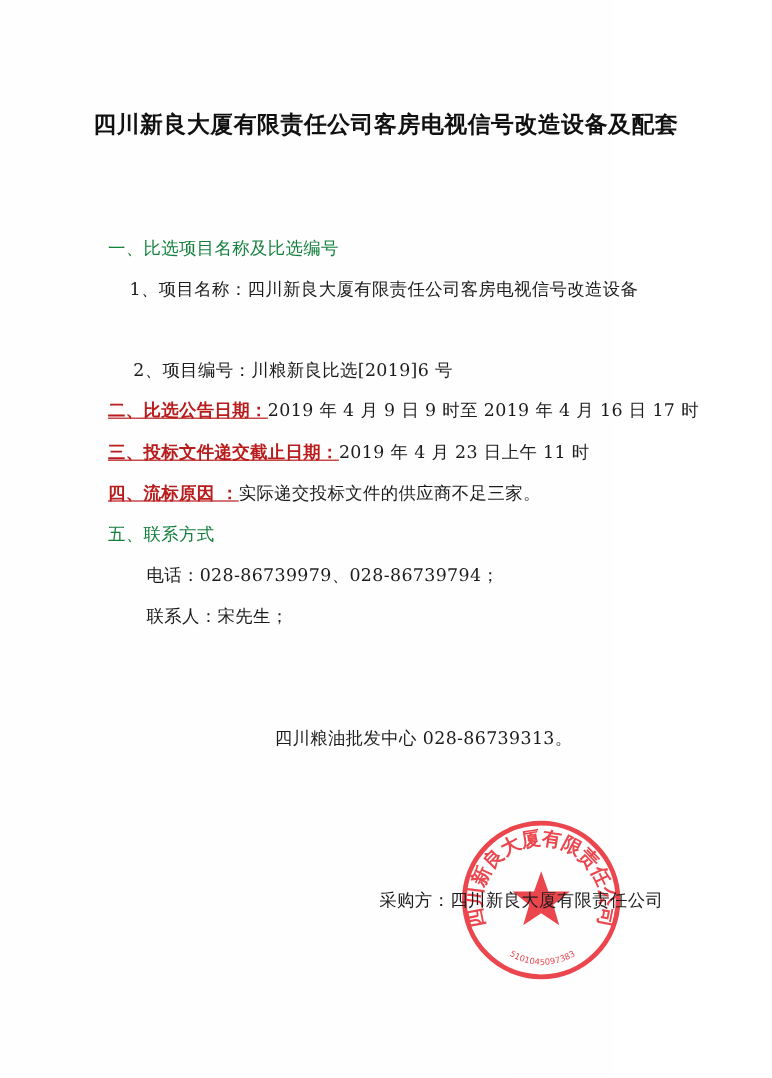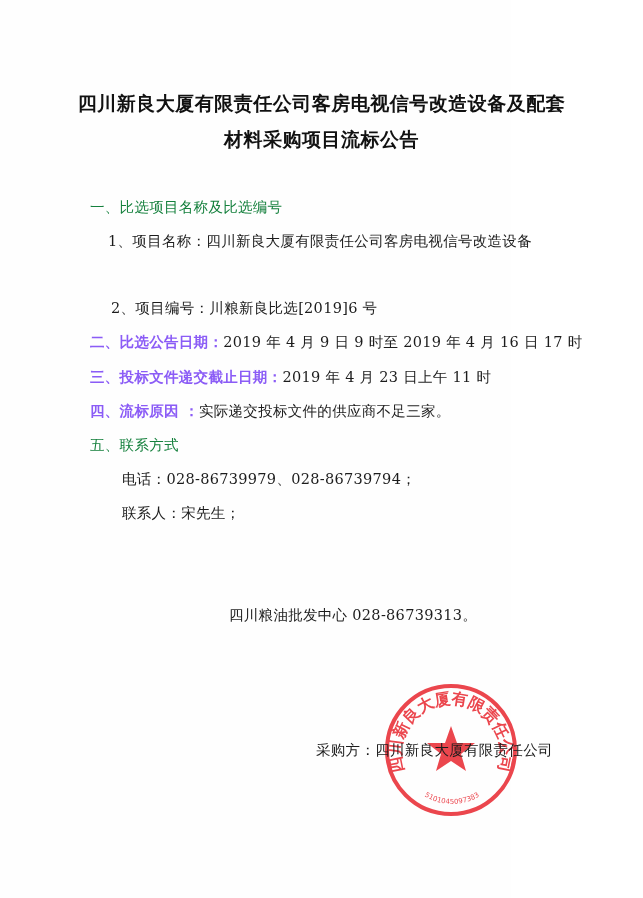--- a/index.html
+++ b/index.html
@@ -38,21 +38,22 @@
     .line {
       position: absolute;
       font-size: 14.5px;
       white-space: nowrap;
       color: #1c1c1c;
       letter-spacing: 0.3px;
     }
     .line .heading {
       font-family: "DejaVu Sans", "Liberation Sans", sans-serif;
       font-weight: bold;
-      color: #8b5cf6;
+      color: #b91c1c;
+      text-decoration: underline;
     }
     .line .plain-heading {
       font-family: "DejaVu Sans", "Liberation Sans", sans-serif;
       color: #15803d;
     }
 
     .stamp {
       position: absolute;
       left: 381px;
       top: 680px;
@@ -61,21 +62,20 @@
       pointer-events: none;
       opacity: 0.85;
     }
   </style>
 </head>
 <body>
 
 <div class="page">
 
   <div class="title l1">四川新良大厦有限责任公司客房电视信号改造设备及配套</div>
-  <div class="title l2">材料采购项目流标公告</div>
 
   <div class="line" style="left:90px; top:198px;">
     <span class="plain-heading">一、比选项目名称及比选编号</span>
   </div>
   <div class="line" style="left:108px; top:232px;">
     <span>1、项目名称：</span><span>四川新良大厦有限责任公司客房电视信号改造设备</span>
   </div>
   <div class="line" style="left:111px; top:299px;">
     <span>2、项目编号：</span><span>川粮新良比选[2019]6 号</span>
   </div>

